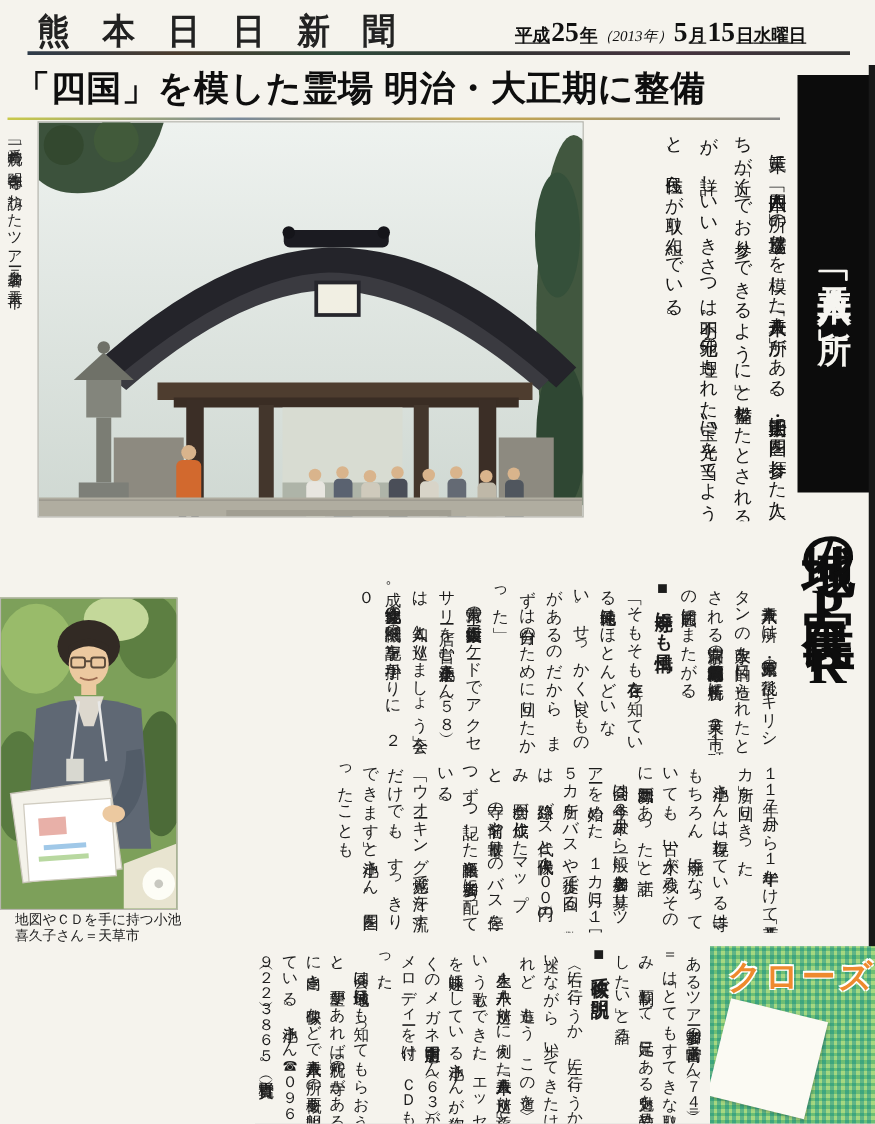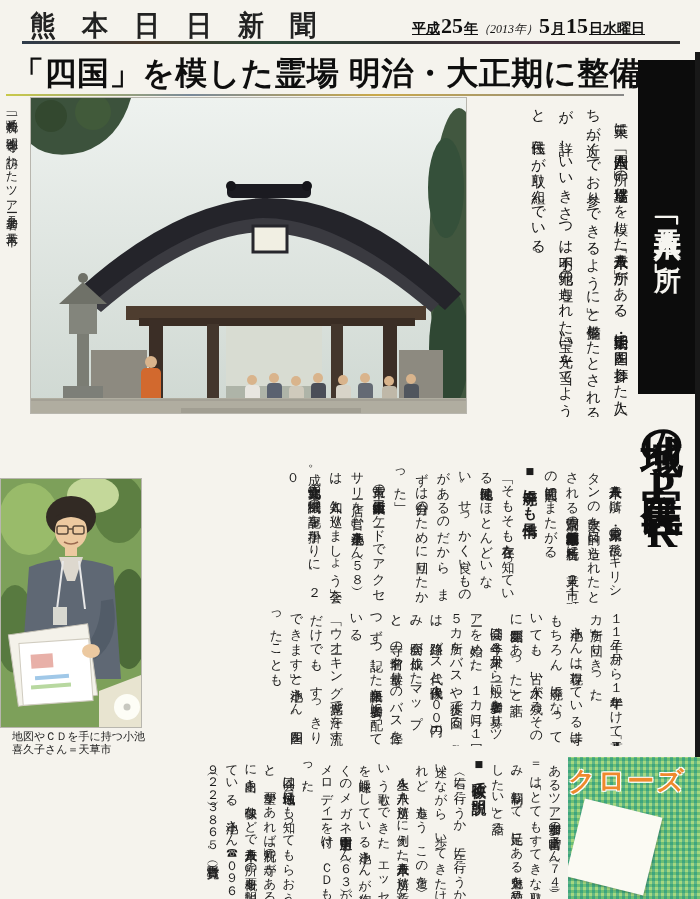--- a/index.html
+++ b/index.html
@@ -10,21 +10,21 @@
   .paper-name{position:absolute;left:30px;top:8px;font-size:26px;font-weight:700;
     letter-spacing:26px;color:#222;transform:scaleY(1.08);white-space:nowrap;}
   .date-line{position:absolute;left:345px;top:13px;width:300px;text-align:right;white-space:nowrap;color:#111;}
   .d-sm{font-size:14px;font-weight:600;text-decoration:underline;}
   .d-num{font-size:22px;font-weight:800;padding:0 1px;}
   .d-west{font-size:12px;font-style:italic;margin-top:48px;}
   .masthead-rule{position:absolute;left:22px;top:41px;width:658px;height:3px;
     background:linear-gradient(90deg,#2e3b4a,#4a3b2e 18%,#2e4a3b 38%,#333 58%,#46333f 78%,#333);}
 
   
-  .headline-top{position:absolute;left:8px;top:48px;margin:4px;font-size:32px;font-weight:900;
+  .headline-top{position:absolute;left:8px;top:48px;margin:4px;font-size:28px;font-weight:900;
     font-family:"Liberation Sans","DejaVu Sans",sans-serif;letter-spacing:0.5px;white-space:nowrap;color:#0e0e0e;}
   .headline-top-rule{position:absolute;left:6px;top:94px;width:618px;height:2px;
     background:linear-gradient(90deg,#c9c94a,#7a8a9a 30%,#caa94a 60%,#888);}
   .headline-second{position:absolute;left:52px;top:414px;margin:0;font-size:34px;font-weight:900;
     letter-spacing:1px;white-space:nowrap;color:#151515;}
 
   
   .vt{writing-mode:vertical-rl;text-orientation:upright;}
   .page p{margin:0;}
 
@@ -59,21 +59,21 @@
   .subhead{font-weight:800;font-size:14.5px;margin-left:5px;margin-right:5px;
     font-family:"Liberation Sans","DejaVu Sans",sans-serif;}
 
   
   .badge{position:absolute;left:568px;top:757px;width:132px;height:142px;overflow:hidden;
     background-color:#9ed07c;
     background-image:repeating-linear-gradient(90deg,rgba(32,150,130,.55) 0 3px,rgba(140,210,100,.25) 3px 6px),
                      repeating-linear-gradient(0deg,rgba(40,160,120,.5) 0 3px,rgba(210,240,170,.3) 3px 6px);}
   .badge-paper{position:absolute;left:6px;top:50px;width:80px;height:80px;background:#fbfaf3;
     transform:rotate(14deg);box-shadow:1px 1px 3px rgba(0,0,0,.25);}
-  .badge-text{position:relative;margin-top:8px;text-align:left;color:#ee8a2e;font-weight:900;
+  .badge-text{position:relative;margin-top:8px;text-align:right;color:#ee8a2e;font-weight:900;
     font-size:27px;line-height:1.2;letter-spacing:2px;
     font-family:"Liberation Sans","DejaVu Sans",sans-serif;
     text-shadow:-1px -1px 0 #fff,1px -1px 0 #fff,-1px 1px 0 #fff,1px 1px 0 #fff;}
   .badge-l2{display:block;padding-left:14px;}
 </style>
 </head>
 <body>
 
 <div class="page">
 

